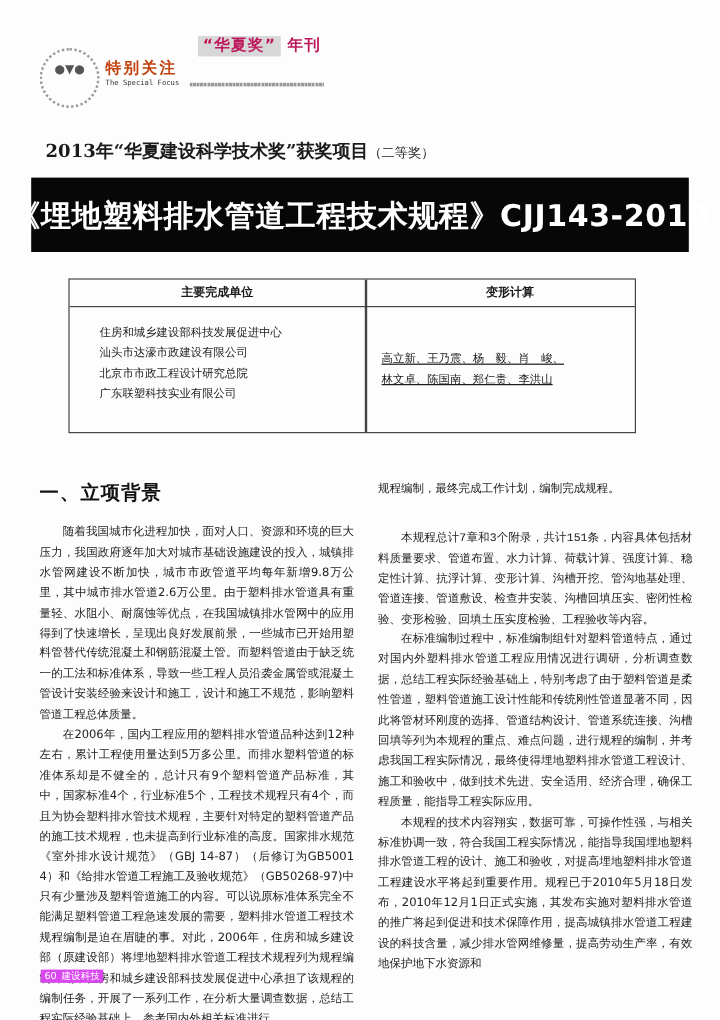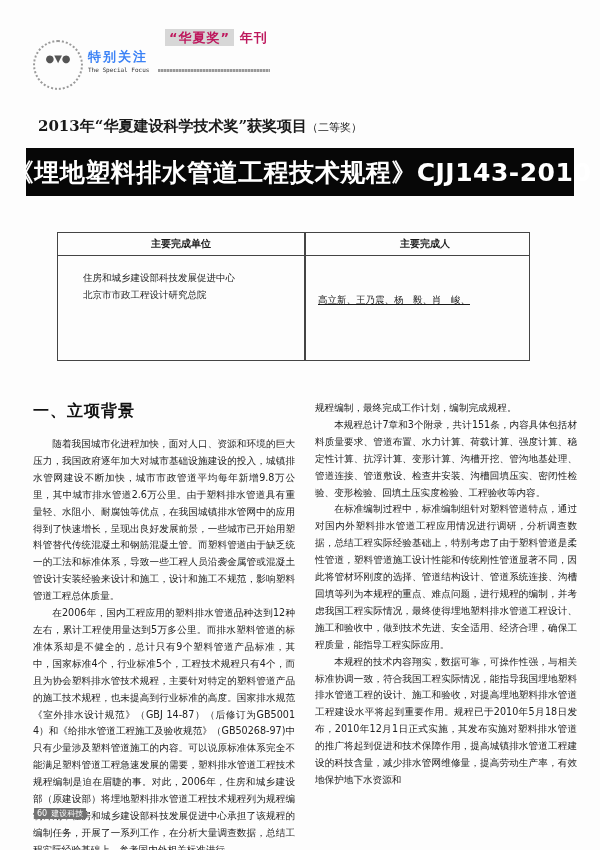--- a/index.html
+++ b/index.html
@@ -9,55 +9,55 @@
   }
   .abs { position: absolute; }
 
   
   .logo {
     left: 33px; top: 40px; width: 50px; height: 50px; border-radius: 50%;
     border: 2px dotted #9a9a9a; box-sizing: border-box;
     display: flex; align-items: flex-start; justify-content: center;
   }
   .logo-mark { margin-top: 12px; font-size: 10px; color: #555; line-height: 1; }
-  .sf-title { left: 88px; top: 48px; font-size: 13px; font-weight: bold; letter-spacing: 2px; color: #3b82f6; }
+  .sf-title { left: 88px; top: 48px; font-size: 13px; font-weight: bold; letter-spacing: 2px; color: #c2410c; }
   .sf-sub { left: 88px; top: 66px; font-size: 6px; font-family: "DejaVu Sans Mono", monospace; color: #333; }
   .sf-series { left: 165px; top: 29px; font-size: 13px; font-weight: bold; color: #be185d; letter-spacing: 1px; }
   .sf-series .q { background: #d7d7d7; padding: 1px 4px; }
   .sf-rule { left: 158px; top: 69px; width: 112px; height: 3px;
     background: repeating-linear-gradient(90deg, #999 0 2px, #ccc 2px 3px); }
 
   
   .award { left: 38px; top: 117px; font-family: "DejaVu Serif", "Liberation Serif", serif;
     font-size: 15px; font-weight: bold; color: #1a1a1a; }
   .award .grade { font-size: 11px; font-weight: normal; }
 
   
-  .title-bar { left: 26px; top: 148px; width: 548px; height: 48px; background: #070707;
+  .title-bar { left: 26px; top: 148px; width: 548px; height: 62px; background: #070707;
     display: flex; align-items: center; justify-content: center; }
   .title-bar span { color: #fff; font-weight: bold; font-size: 25px; letter-spacing: 0.5px; white-space: nowrap; }
 
   
   .tbl { left: 57px; top: 232px; width: 473px; height: 129px; border: 1.5px solid #444; box-sizing: border-box; }
   .tbl .hdr { position: absolute; left: 0; right: 0; top: 0; height: 22px; border-bottom: 1.5px solid #444; }
   .tbl .vline { position: absolute; left: 246px; top: 0; bottom: 0; width: 1.5px; background: #444; }
   .tbl .h { position: absolute; top: 4px; font-size: 10px; font-weight: bold; text-align: center; }
   .tbl .h1 { left: 0; width: 246px; }
   .tbl .h2 { left: 247px; width: 240px; }
   .units { position: absolute; left: 25px; top: 36px; font-size: 9.5px; line-height: 17px; }
   .people { position: absolute; left: 260px; top: 58px; font-size: 9.5px; line-height: 17px; text-decoration: underline; }
 
   
   .sec-h { font-size: 16px; font-weight: bold; color: #111; letter-spacing: 1px; }
   .p { font-size: 9.6px; line-height: 16.9px; color: #222; text-align: justify; word-break: break-all; }
   .p.indent { text-indent: 2em; }
   .col-l { left: 33px; width: 262px; }
   .col-r { left: 315px; width: 262px; }
 
-  .footer-badge { left: 34px; top: 808px; height: 11px; background: #737373; color: #fff;
+  .footer-badge { left: 34px; top: 808px; height: 11px; background: #d946ef; color: #fff;
     font-size: 8px; line-height: 11px; padding: 0 3px; display: flex; gap: 4px; }
 </style>
 </head>
 <body>
 
 <div class="abs logo">
   <span class="logo-mark">●▼●</span>
 </div>
 <div class="abs sf-title">特别关注</div>
 <div class="abs sf-sub">The Special Focus</div>
@@ -72,39 +72,42 @@
 </div>
 
 <div class="abs title-bar">
   <span>《埋地塑料排水管道工程技术规程》CJJ143-2010</span>
 </div>
 
 <div class="abs tbl">
   <div class="hdr"></div>
   <div class="vline"></div>
   <div class="h h1">主要完成单位</div>
-  <div class="h h2">主要完成人</div>
+  <div class="h h2">变形计算</div>
   <div class="units">
     <div>住房和城乡建设部科技发展促进中心</div>
+    <div>汕头市达濠市政建设有限公司</div>
     <div>北京市市政工程设计研究总院</div>
+    <div>广东联塑科技实业有限公司</div>
   </div>
   <div class="people">
     <div>高立新、王乃震、杨　毅、肖　峻、</div>
+    <div>林文卓、陈国南、郑仁贵、李洪山</div>
   </div>
 </div>
 
 <div class="abs col-l" style="top:401px;">
   <div class="sec-h">一、立项背景</div>
   <div class="p indent" style="margin-top:14px;">随着我国城市化进程加快，面对人口、资源和环境的巨大压力，我国政府逐年加大对城市基础设施建设的投入，城镇排水管网建设不断加快，城市市政管道平均每年新增9.8万公里，其中城市排水管道2.6万公里。由于塑料排水管道具有重量轻、水阻小、耐腐蚀等优点，在我国城镇排水管网中的应用得到了快速增长，呈现出良好发展前景，一些城市已开始用塑料管替代传统混凝土和钢筋混凝土管。而塑料管道由于缺乏统一的工法和标准体系，导致一些工程人员沿袭金属管或混凝土管设计安装经验来设计和施工，设计和施工不规范，影响塑料管道工程总体质量。</div>
   <div class="p indent">在2006年，国内工程应用的塑料排水管道品种达到12种左右，累计工程使用量达到5万多公里。而排水塑料管道的标准体系却是不健全的，总计只有9个塑料管道产品标准，其中，国家标准4个，行业标准5个，工程技术规程只有4个，而且为协会塑料排水管技术规程，主要针对特定的塑料管道产品的施工技术规程，也未提高到行业标准的高度。国家排水规范《室外排水设计规范》（GBJ 14-87）（后修订为GB50014）和《给排水管道工程施工及验收规范》（GB50268-97)中只有少量涉及塑料管道施工的内容。可以说原标准体系完全不能满足塑料管道工程急速发展的需要，塑料排水管道工程技术规程编制是迫在眉睫的事。对此，2006年，住房和城乡建设部（原建设部）将埋地塑料排水管道工程技术规程列为规程编制计划，住房和城乡建设部科技发展促进中心承担了该规程的编制任务，开展了一系列工作，在分析大量调查数据，总结工程实际经验基础上，参考国内外相关标准进行</div>
 </div>
 
 <div class="abs col-r" style="top:400px;">
   <div class="p">规程编制，最终完成工作计划，编制完成规程。</div>
-  <div class="p indent" style="margin-top:0;">本规程总计7章和3个附录，共计151条，内容具体包括材料质量要求、管道布置、水力计算、荷载计算、强度计算、稳定性计算、抗浮计算、变形计算、沟槽开挖、管沟地基处理、管道连接、管道敷设、检查井安装、沟槽回填压实、密闭性检验、变形检验、回填土压实度检验、工程验收等内容。</div>
+  <div class="p indent" style="margin-top:24px;font-family:Liberation Mono, monospace;">本规程总计7章和3个附录，共计151条，内容具体包括材料质量要求、管道布置、水力计算、荷载计算、强度计算、稳定性计算、抗浮计算、变形计算、沟槽开挖、管沟地基处理、管道连接、管道敷设、检查井安装、沟槽回填压实、密闭性检验、变形检验、回填土压实度检验、工程验收等内容。</div>
   <div class="p indent">在标准编制过程中，标准编制组针对塑料管道特点，通过对国内外塑料排水管道工程应用情况进行调研，分析调查数据，总结工程实际经验基础上，特别考虑了由于塑料管道是柔性管道，塑料管道施工设计性能和传统刚性管道显著不同，因此将管材环刚度的选择、管道结构设计、管道系统连接、沟槽回填等列为本规程的重点、难点问题，进行规程的编制，并考虑我国工程实际情况，最终使得埋地塑料排水管道工程设计、施工和验收中，做到技术先进、安全适用、经济合理，确保工程质量，能指导工程实际应用。</div>
   <div class="p indent">本规程的技术内容翔实，数据可靠，可操作性强，与相关标准协调一致，符合我国工程实际情况，能指导我国埋地塑料排水管道工程的设计、施工和验收，对提高埋地塑料排水管道工程建设水平将起到重要作用。规程已于2010年5月18日发布，2010年12月1日正式实施，其发布实施对塑料排水管道的推广将起到促进和技术保障作用，提高城镇排水管道工程建设的科技含量，减少排水管网维修量，提高劳动生产率，有效地保护地下水资源和</div>
 </div>
 
 <div class="abs footer-badge">
   <span>60</span>
   <span>建设科技</span>
 </div>
 
 </body></html>

